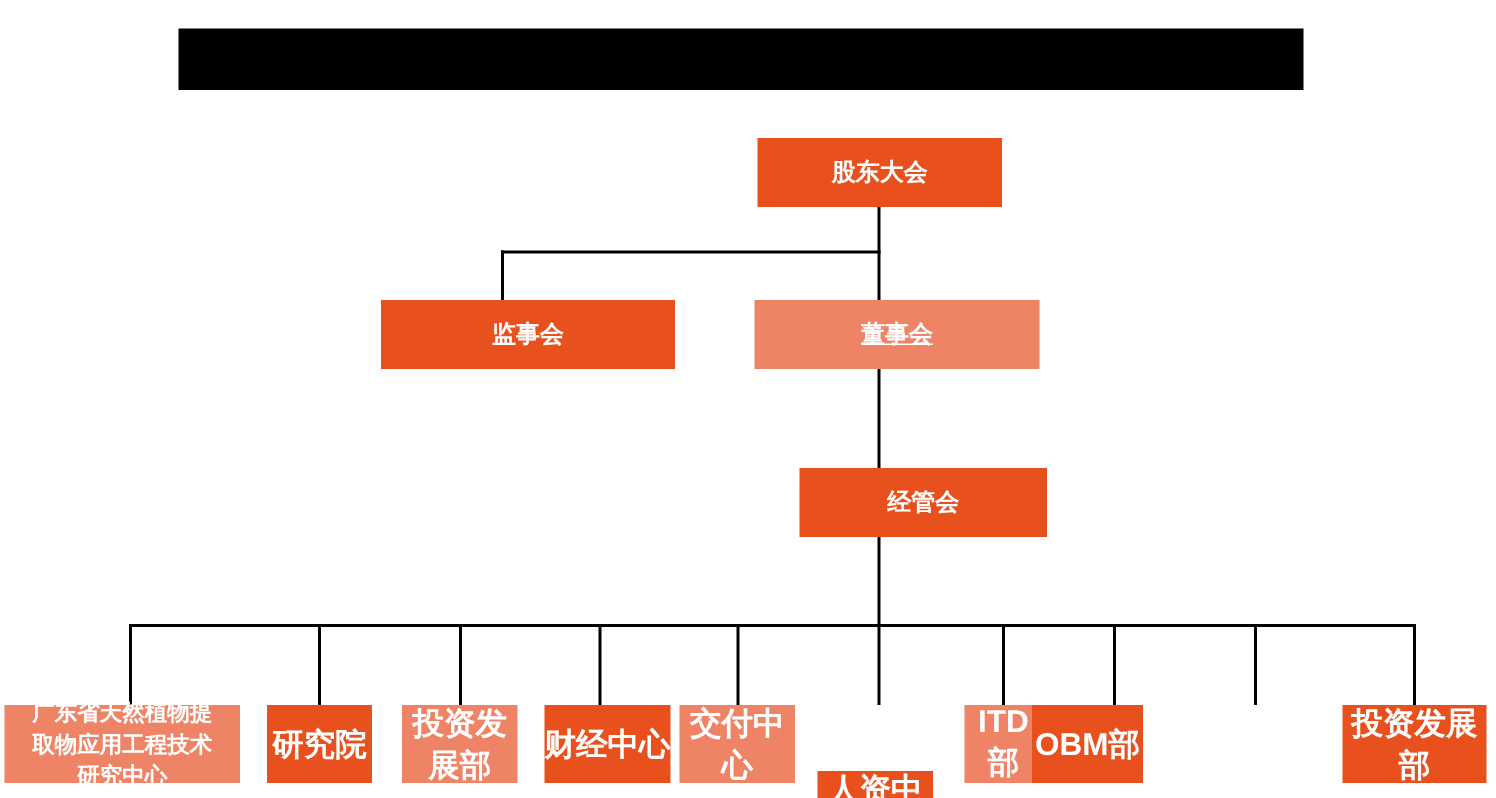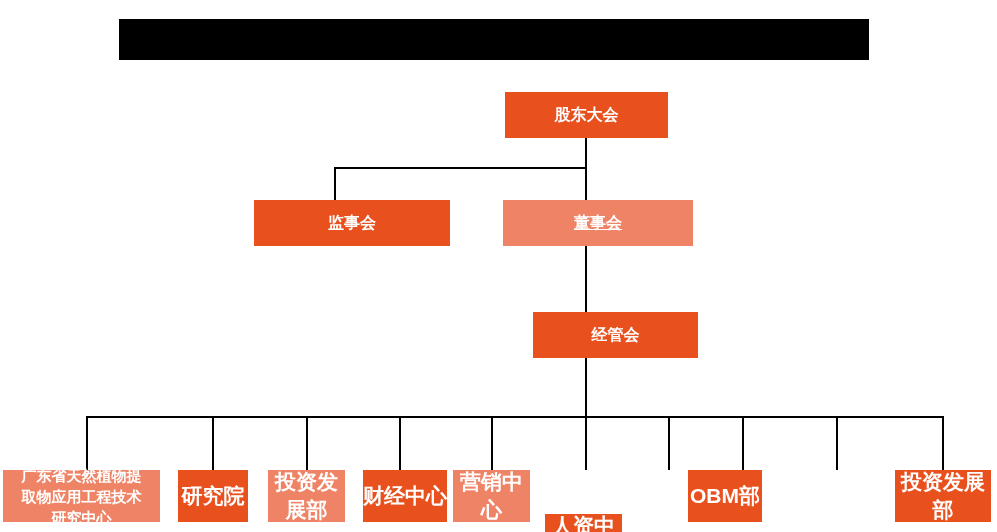--- a/index.html
+++ b/index.html
@@ -77,24 +77,27 @@
   <div class="dept dept-1" data-variant="primary">
     <span class="node-label">研究院</span>
   </div>
   <div class="dept dept-2" data-variant="secondary">
     <span class="node-label">投资发展部</span>
   </div>
   <div class="dept dept-3" data-variant="primary">
     <span class="node-label">财经中心</span>
   </div>
   <div class="dept dept-4" data-variant="secondary">
-    <span class="node-label">营销中心</span>
+    <span class="node-label">交付中心</span>
   </div>
   <div class="dept dept-5" data-variant="primary">
     <span class="node-label">人资中心</span>
+  </div>
+  <div class="dept dept-6" data-variant="secondary">
+    <span class="node-label">ITD部</span>
   </div>
   <div class="dept dept-7" data-variant="primary">
     <span class="node-label">OBM部</span>
   </div>
   <div class="dept dept-9" data-variant="primary">
     <span class="node-label">投资发展部</span>
   </div>
 
 </div>
 

